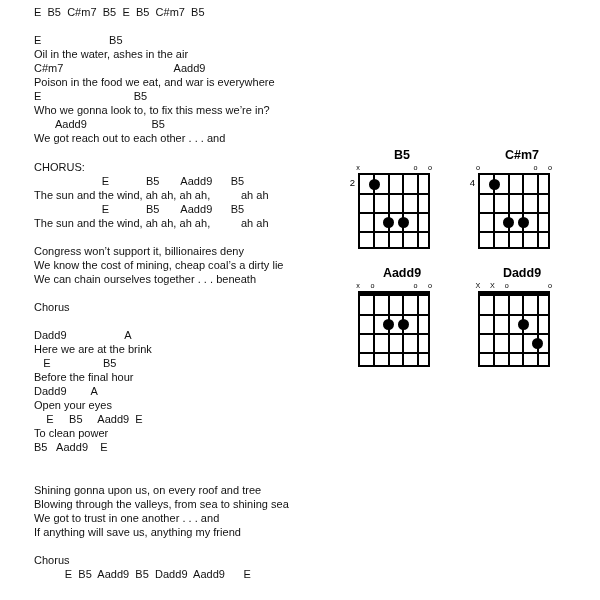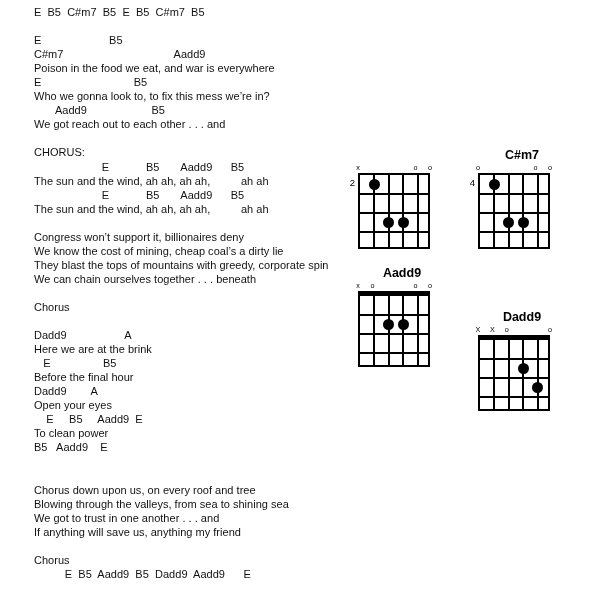--- a/index.html
+++ b/index.html
@@ -44,21 +44,21 @@
     height: 240px;
   }
   .chord-card {
     position: absolute;
     width: 104px;
     height: 112px;
   }
   .chord-card.pos-0 { left: 0px;   top: 0px; }
   .chord-card.pos-1 { left: 120px; top: 0px; }
   .chord-card.pos-2 { left: 0px;   top: 118px; }
-  .chord-card.pos-3 { left: 120px; top: 118px; margin-top: 44px; }
+  .chord-card.pos-3 { left: 120px; top: 118px; }
 
   .chord-title {
     position: absolute;
     left: 0;
     top: 0;
     width: 104px;
     text-align: center;
     font-size: 12.5px;
     font-weight: bold;
     color: #000000;
@@ -139,62 +139,63 @@
     white-space: pre;
   }
 </style>
 </head>
 <body>
 
 <div id="lyrics-sheet">
     <div class="sheet-line">E  B5  C#m7  B5  E  B5  C#m7  B5</div>
     <div class="sheet-line blank"></div>
     <div class="sheet-line">E                      B5</div>
+    <div class="sheet-line">Oil in the water, ashes in the air</div>
     <div class="sheet-line">C#m7                                    Aadd9</div>
     <div class="sheet-line">Poison in the food we eat, and war is everywhere</div>
     <div class="sheet-line">E                              B5</div>
     <div class="sheet-line">Who we gonna look to, to fix this mess we’re in?</div>
     <div class="sheet-line">       Aadd9                     B5</div>
     <div class="sheet-line">We got reach out to each other . . . and</div>
     <div class="sheet-line blank"></div>
     <div class="sheet-line">CHORUS:</div>
     <div class="sheet-line">                      E            B5       Aadd9      B5</div>
     <div class="sheet-line">The sun and the wind, ah ah, ah ah,          ah ah</div>
     <div class="sheet-line">                      E            B5       Aadd9      B5</div>
     <div class="sheet-line">The sun and the wind, ah ah, ah ah,          ah ah</div>
     <div class="sheet-line blank"></div>
     <div class="sheet-line">Congress won’t support it, billionaires deny</div>
     <div class="sheet-line">We know the cost of mining, cheap coal’s a dirty lie</div>
-    <div class="sheet-line">They blast the tops of mountains with greedy, corporate spin</div>
     <div class="sheet-line">We can chain ourselves together . . . beneath</div>
     <div class="sheet-line blank"></div>
     <div class="sheet-line">Chorus</div>
     <div class="sheet-line blank"></div>
     <div class="sheet-line">Dadd9                   A</div>
     <div class="sheet-line">Here we are at the brink</div>
     <div class="sheet-line">   E                 B5</div>
     <div class="sheet-line">Before the final hour</div>
     <div class="sheet-line">Dadd9        A</div>
     <div class="sheet-line">Open your eyes</div>
     <div class="sheet-line">    E     B5     Aadd9  E</div>
     <div class="sheet-line">To clean power</div>
     <div class="sheet-line">B5   Aadd9    E</div>
     <div class="sheet-line blank"></div>
     <div class="sheet-line blank"></div>
-    <div class="sheet-line">Chorus down upon us, on every roof and tree</div>
+    <div class="sheet-line">Shining gonna upon us, on every roof and tree</div>
     <div class="sheet-line">Blowing through the valleys, from sea to shining sea</div>
     <div class="sheet-line">We got to trust in one another . . . and</div>
     <div class="sheet-line">If anything will save us, anything my friend</div>
     <div class="sheet-line blank"></div>
     <div class="sheet-line">Chorus</div>
     <div class="sheet-line">          E  B5  Aadd9  B5  Dadd9  Aadd9      E</div>
   </div>
 
 <div id="chord-diagrams">
     <div class="chord-card pos-0">
+      <div class="chord-title">B5</div>
       <div class="chord-markers">
         <span class="marker" style="left: 0px;">x</span>
         <span class="marker" style="left: 57.6px;">o</span>
         <span class="marker" style="left: 72px;">o</span>
       </div>
       <div class="fretboard">
         <div class="string-line" style="left: 13.4px;"></div>
         <div class="string-line" style="left: 27.8px;"></div>
         <div class="string-line" style="left: 42.2px;"></div>
         <div class="string-line" style="left: 56.6px;"></div>

